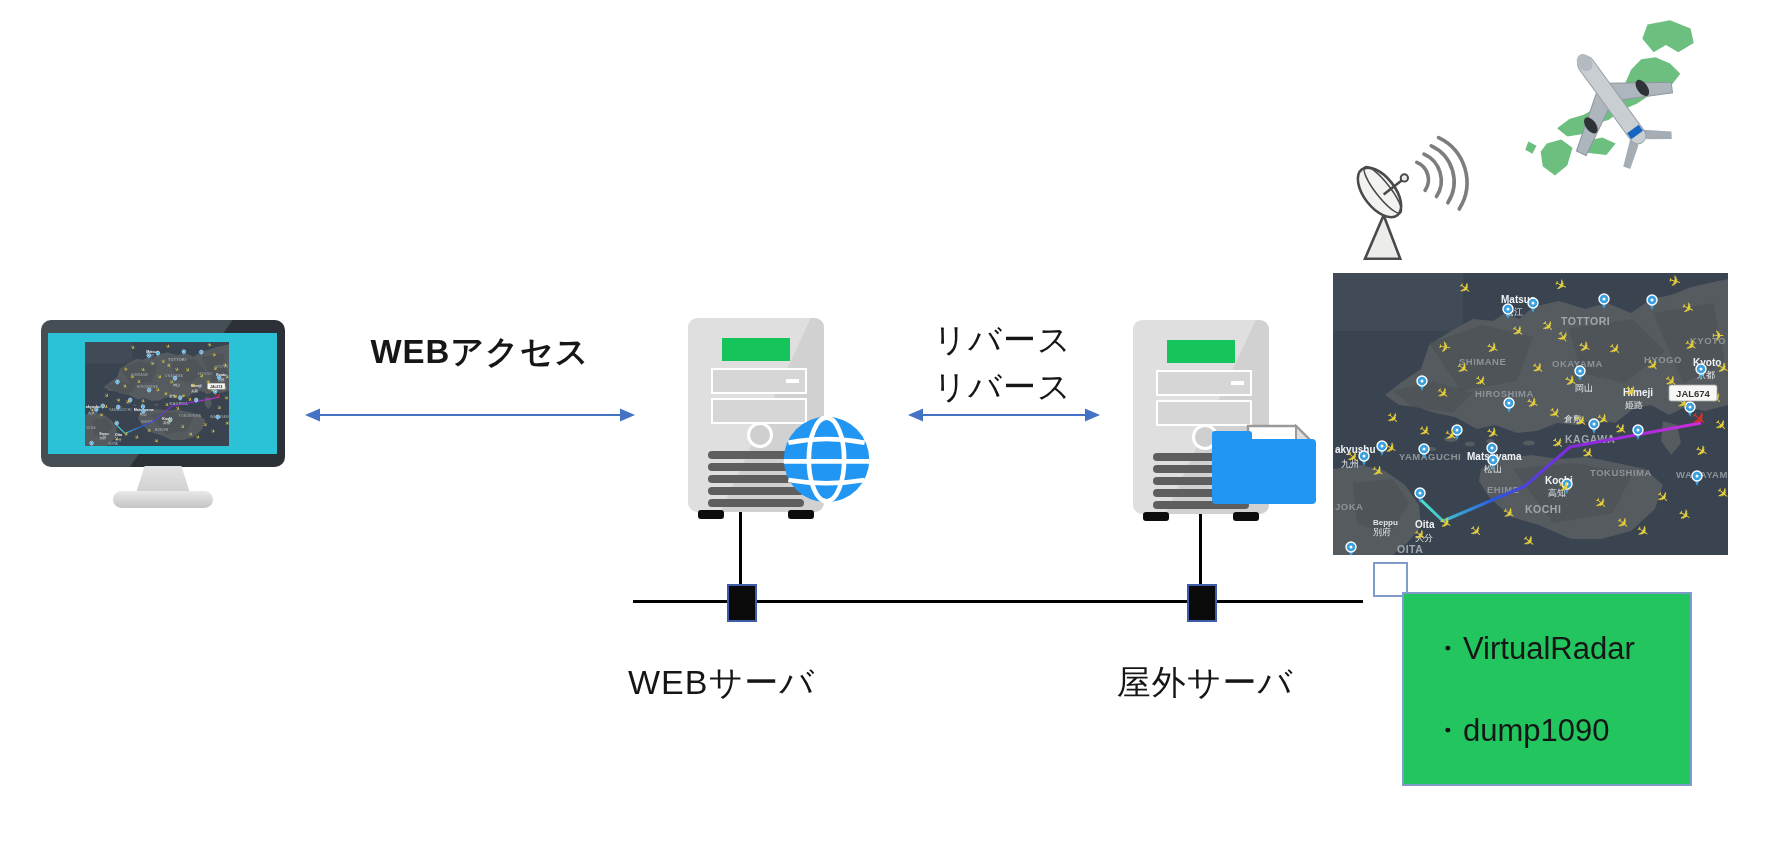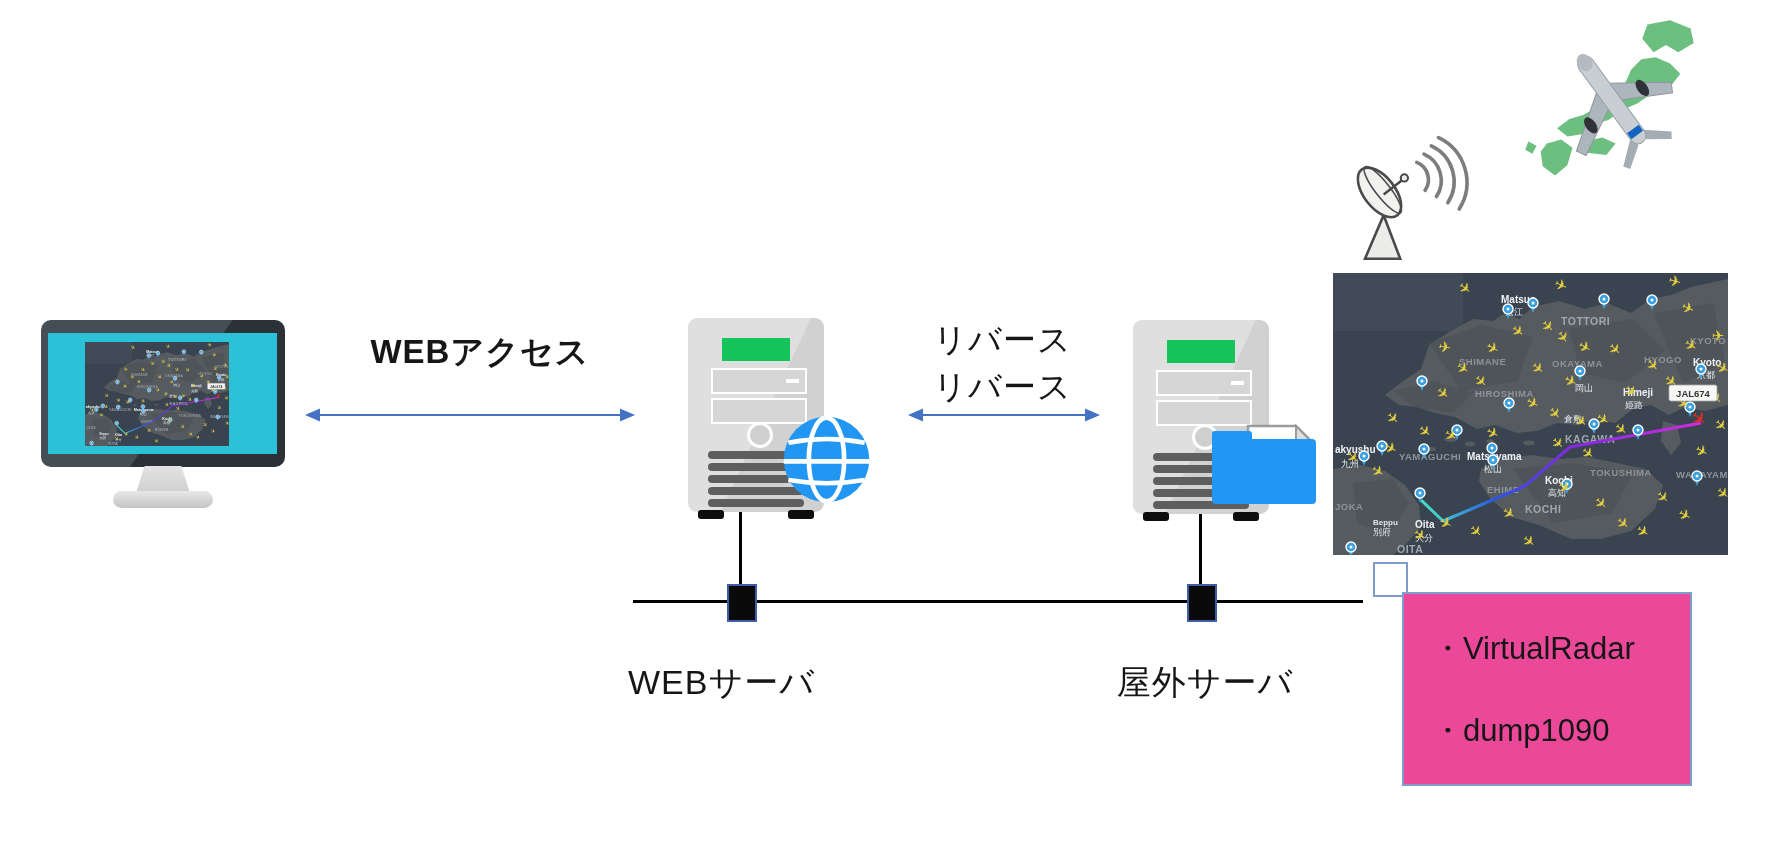--- a/index.html
+++ b/index.html
@@ -47,21 +47,21 @@
   
   .net-hline{position:absolute;left:633px;top:600px;width:730px;height:3px;background:#000;}
   .net-vline{position:absolute;width:3px;background:#000;}
   .net-square{position:absolute;width:26px;height:34px;background:#0a0a0a;
       border:2px solid var(--connector-border,#3f5ca8);}
 
   
   .callout-square{position:absolute;left:1373px;top:562px;width:31px;height:31px;
       background:#fff;border:2px solid var(--callout-border,#7f9ccb);z-index:1;}
   .callout-box{position:absolute;left:1402px;top:592px;width:286px;height:190px;
-      background:#ec4899;border:2px solid var(--callout-border,#7f9ccb);z-index:2;text-align:right;}
+      background:#22c55e;border:2px solid var(--callout-border,#7f9ccb);z-index:2;text-align:right;}
   .callout-item{position:absolute;left:28px;font-size:31px;color:#161616;white-space:nowrap;}
   .ci-0{top:34px;} .ci-1{top:116px;}
 
   .radar-map-big{position:absolute;left:1333px;top:273px;}
   svg text{font-family:"Liberation Sans","DejaVu Sans",sans-serif;}
 </style>
 </head>
 <body>
 
 <div class="canvas">

